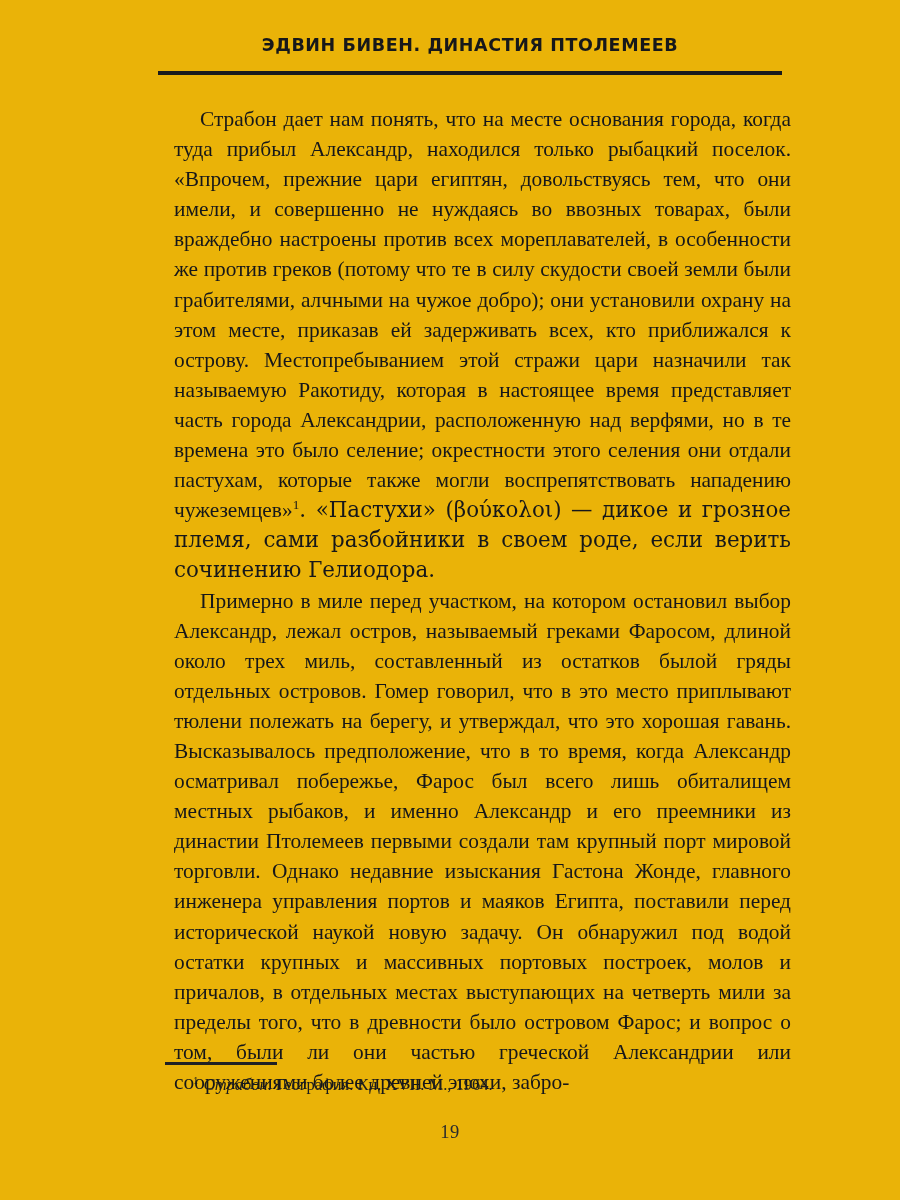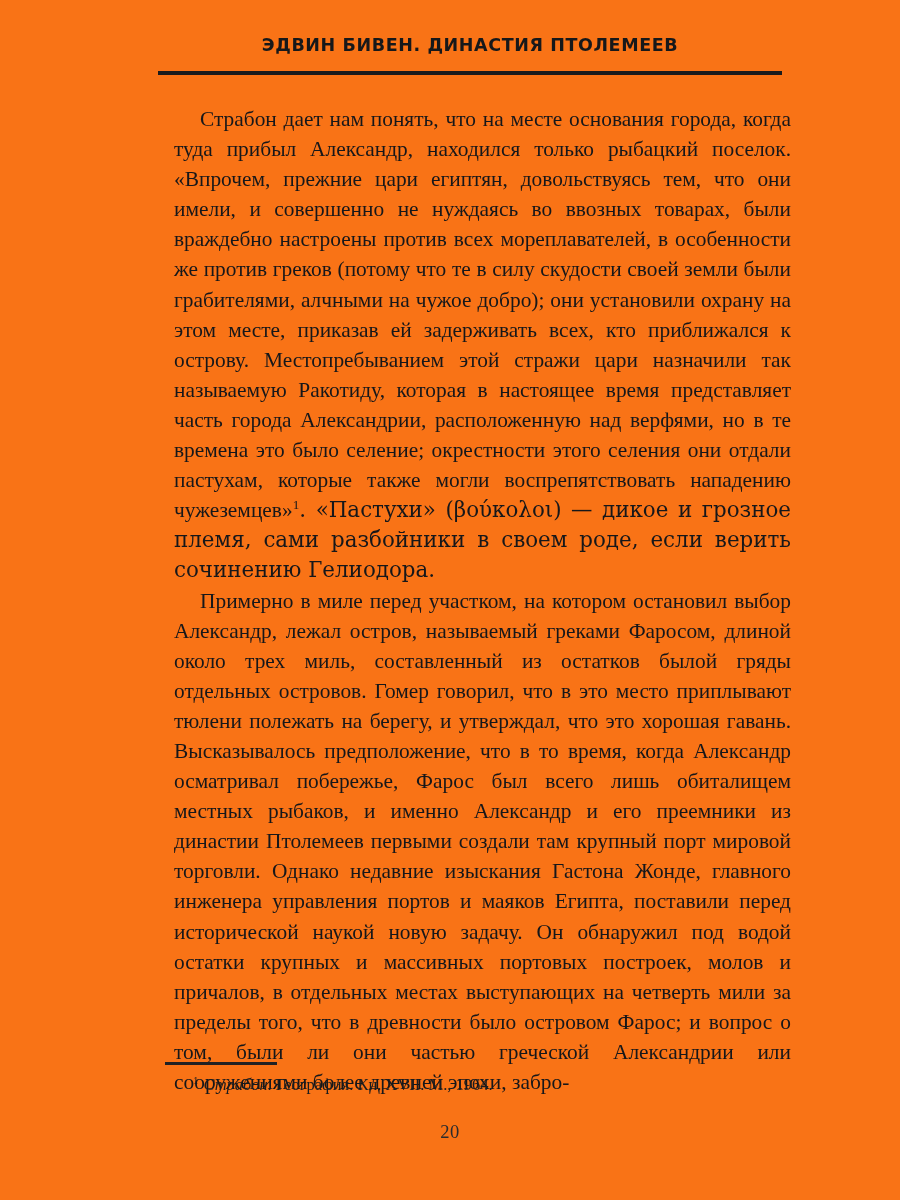--- a/index.html
+++ b/index.html
@@ -6,21 +6,21 @@
   html, body {
     margin: 0;
     padding: 0;
     background: #ffffff;
   }
 
   .page {
     position: relative;
     width: 900px;
     height: 1200px;
-    background: #f97316;
+    background: #eab308;
     overflow: hidden;
     font-family: "Liberation Serif", "DejaVu Serif", serif;
     color: #111111;
     box-sizing: border-box;
   }
 
   
   .running-head {
     position: absolute;
     left: 158px;
@@ -141,15 +141,15 @@
 
     <p class="para">Примерно в миле перед участком, на котором остановил выбор Александр, лежал остров, называемый греками Фаросом, длиной около трех миль, составленный из остатков былой гряды отдельных островов. Гомер говорил, что в это место приплывают тюлени полежать на берегу, и утверждал, что это хорошая гавань. Высказывалось предположение, что в то время, когда Александр осматривал побережье, Фарос был всего лишь обиталищем местных рыбаков, и именно Александр и его преемники из династии Птолемеев первыми создали там крупный порт мировой торговли. Однако недавние изыскания Гастона Жонде, главного инженера управления портов и маяков Египта, поставили перед исторической наукой новую задачу. Он обнаружил под водой остатки крупных и массивных портовых построек, молов и причалов, в отдельных местах выступающих на четверть мили за пределы того, что в древности было островом Фарос; и вопрос о том, были ли они частью греческой Александрии или сооружениями более древней эпохи, забро-</p>
 
   </div>
 
   <div class="footnote-area">
     <div class="footnote-rule"></div>
     <p class="footnote"><span class="fn-marker">1</span><span class="fn-author">Страбон</span><span>. География. Кн. XVII. М., 1964.</span></p>
   </div>
 
-  <div class="folio">20</div>
+  <div class="folio">19</div>
 
 </div>
 
 </body></html>

